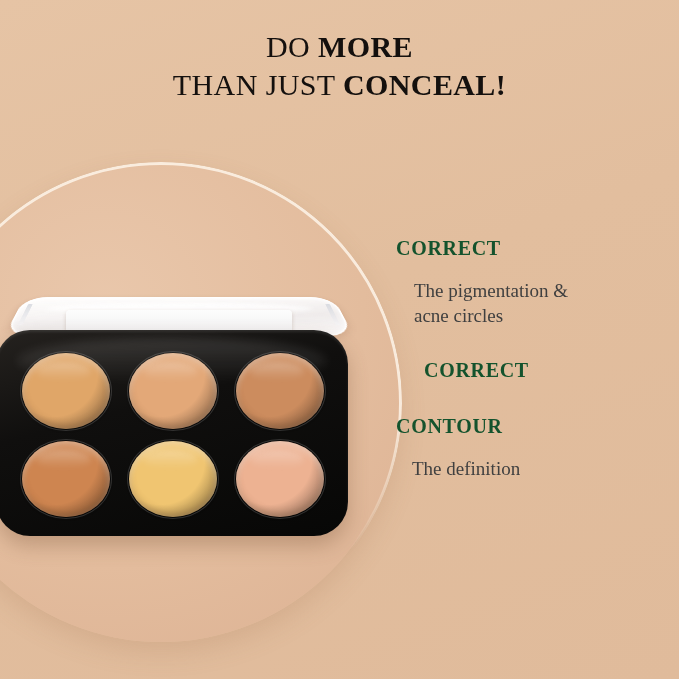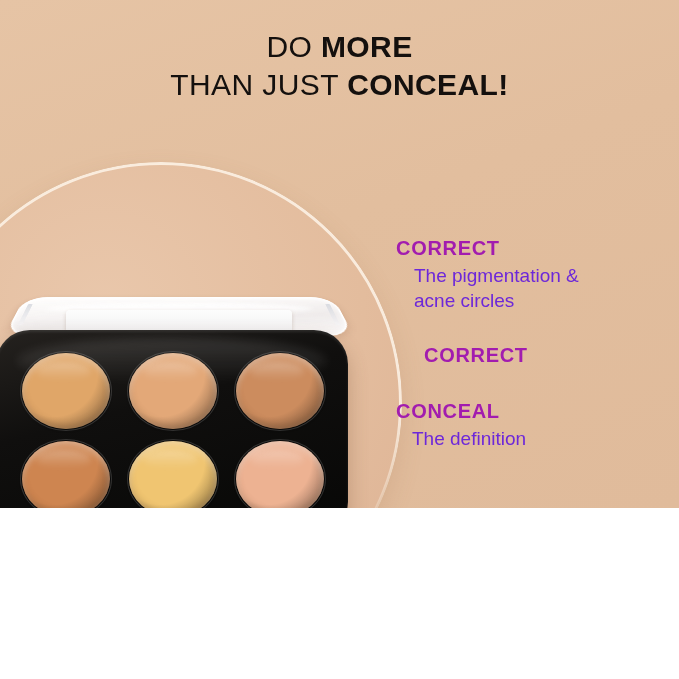--- a/index.html
+++ b/index.html
@@ -3,24 +3,24 @@
 <meta charset="utf-8">
 <style>
   html, body {
     margin: 0;
     padding: 0;
     background: #ffffff;
   }
   #poster {
     position: relative;
     width: 679px;
-    height: 508px;
+    height: 679px;
     overflow: hidden;
     background: #e3bf9f;
-    font-family: Liberation Sans, sans-serif;
+    font-family: Liberation Serif, serif;
     -webkit-font-smoothing: antialiased;
   }
 
   
   .bg-base {
     position: absolute;
     inset: 0;
     background: linear-gradient(160deg, #e6c4a5 0%, #e2be9e 45%, #e0bb9b 100%);
   }
 
@@ -67,32 +67,32 @@
   
   .benefits {
     position: absolute;
     left: 392px;
     top: 236px;
     width: 284px;
   }
   .benefit { margin-bottom: 28px; }
   .benefit:last-child { margin-bottom: 0; }
   .benefit-title {
-    color: #a21caf;
+    color: #14532d;
     font-size: 20px;
     font-weight: 700;
     letter-spacing: 0.7px;
     line-height: 1.2;
   }
   .benefit-desc {
-    color: #6d28d9;
+    color: #404040;
     font-size: 19px;
     font-weight: 400;
     line-height: 1.32;
-    margin-top: 3px;
+    margin-top: 18px;
   }
   .b-correct  { text-align: left;   padding-left: 4px; }
   .b-correct  .benefit-desc { padding-left: 18px; }
   .b-conceal  { text-align: left;   padding-left: 32px; margin-top: 30px; }
   .b-conceal  .benefit-desc { padding-left: 12px; }
   .b-contour  { text-align: left;   padding-left: 4px; margin-top: 32px; }
   .b-contour  .benefit-desc { padding-left: 16px; }
 
   
   .product {
@@ -337,19 +337,19 @@
         <div>The pigmentation  &amp;</div>
         <div>acne circles</div>
       </div>
     </div>
 
     <div class="benefit b-conceal">
       <div class="benefit-title">CORRECT</div>
     </div>
 
     <div class="benefit b-contour">
-      <div class="benefit-title">CONCEAL</div>
+      <div class="benefit-title">CONTOUR</div>
       <div class="benefit-desc">The definition</div>
     </div>
 
   </div>
 
 </div>
 
 </body></html>

